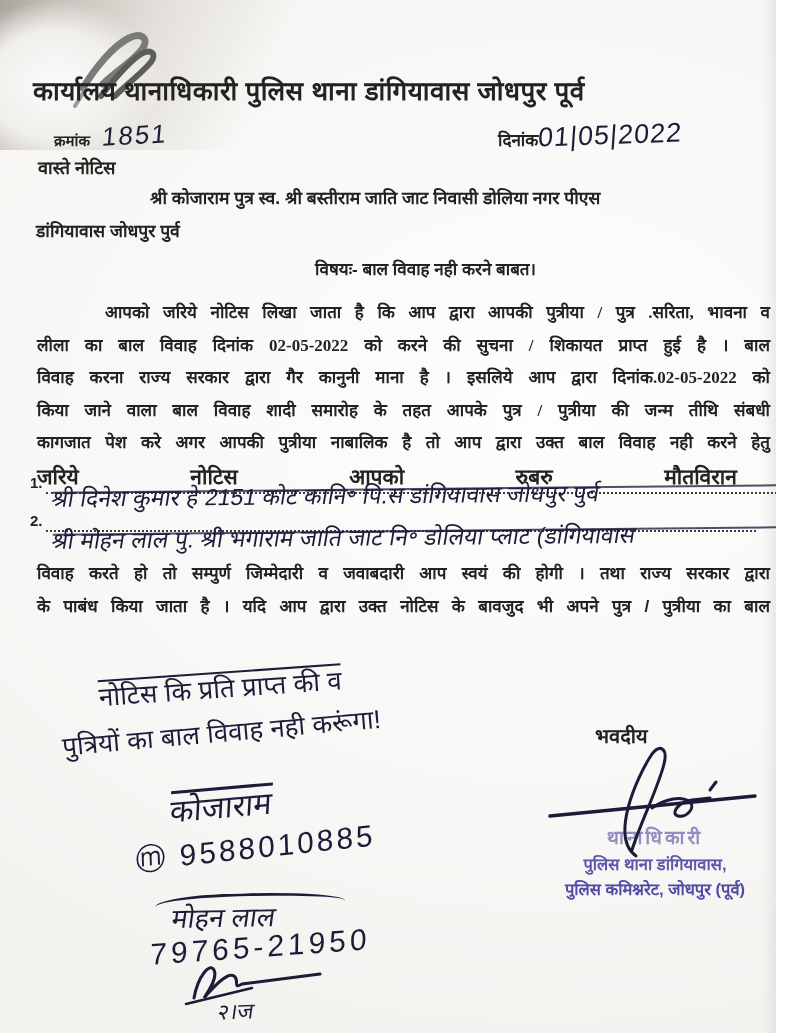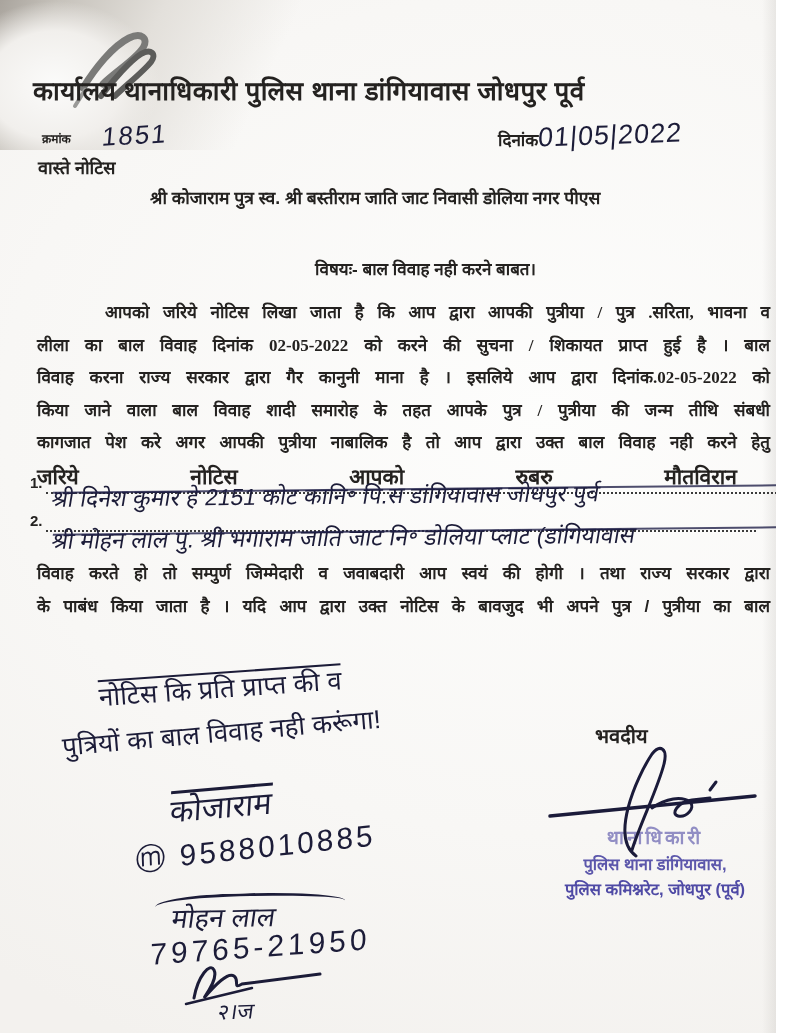--- a/index.html
+++ b/index.html
@@ -22,21 +22,21 @@
     position:absolute; right:0; top:0; width:14px; height:100%;
     background:linear-gradient(90deg, rgba(0,0,0,0) 0%, rgba(120,115,108,.12) 100%);
     pointer-events:none;
   }
   .printed { font-weight:bold; color:#242220; }
   .jline { text-align:justify; text-align-last:justify; }
   .hw { color:#1c1c38; } 
 
   .header-title { position:absolute; left:33px; top:72px; width:740px; font-size:26px; letter-spacing:.5px; }
   .ref-row { position:absolute; left:38px; top:122px; width:730px; height:40px; }
-  .ref-label { position:absolute; left:4px; top:8px; font-size:12px; }
+  .ref-label { position:absolute; left:16px; top:8px; font-size:15px; }
   .ref-value { position:absolute; left:64px; top:-2px; font-size:26px; transform:rotate(-3deg) skewX(-8deg); letter-spacing:2px; }
   .date-label { position:absolute; left:440px; top:6px; font-size:17px;margin-left:20px; }
   .date-value { position:absolute; left:500px; top:-2px; font-size:27px; transform:rotate(-2deg) skewX(-6deg); letter-spacing:1px; }
   .vaste { position:absolute; left:38px; top:155px; font-size:18px; }
 
   .addr1 { position:absolute; left:150px; top:185px; width:620px; font-size:17.5px; }
   .addr2 { position:absolute; left:36px; top:218px; width:400px; font-size:17.5px; }
   .subject { position:absolute; left:36px; top:257px; width:500px; font-size:17px;text-align:right; }
 
   .body1 { position:absolute; left:37px; top:297px; width:733px; font-size:17px; line-height:32.5px;font-family:Liberation Serif, serif; }
@@ -89,20 +89,21 @@
   <div class="ref-row">
     <span class="ref-label printed">क्रमांक</span>
     <span class="ref-value hw">1851</span>
     <span class="date-label printed">दिनांक</span>
     <span class="date-value hw">01|05|2022</span>
   </div>
 
   <div class="vaste printed">वास्ते नोटिस</div>
 
   <div class="addr1 printed">श्री कोजाराम पुत्र स्व. श्री बस्तीराम जाति जाट निवासी डोलिया नगर पीएस</div>
+  <div class="addr2 printed">डांगियावास जोधपुर पुर्व</div>
 
   <div class="subject printed">विषयः- बाल विवाह नही करने बाबत।</div>
 
   <div class="body1 printed">
     <div class="jline indent">आपको जरिये नोटिस लिखा जाता है कि आप द्वारा आपकी पुत्रीया / पुत्र .सरिता, भावना व</div>
     <div class="jline">लीला का बाल विवाह दिनांक 02-05-2022 को करने की सुचना / शिकायत प्राप्त हुई है । बाल</div>
     <div class="jline">विवाह करना राज्य सरकार द्वारा गैर कानुनी माना है । इसलिये आप द्वारा दिनांक.02-05-2022 को</div>
     <div class="jline">किया जाने वाला बाल विवाह शादी समारोह के तहत आपके पुत्र / पुत्रीया की जन्म तीथि संबधी</div>
     <div class="jline">कागजात पेश करे अगर आपकी पुत्रीया नाबालिक है तो आप द्वारा उक्त बाल विवाह नही करने हेतु</div>
     <div class="spread">

